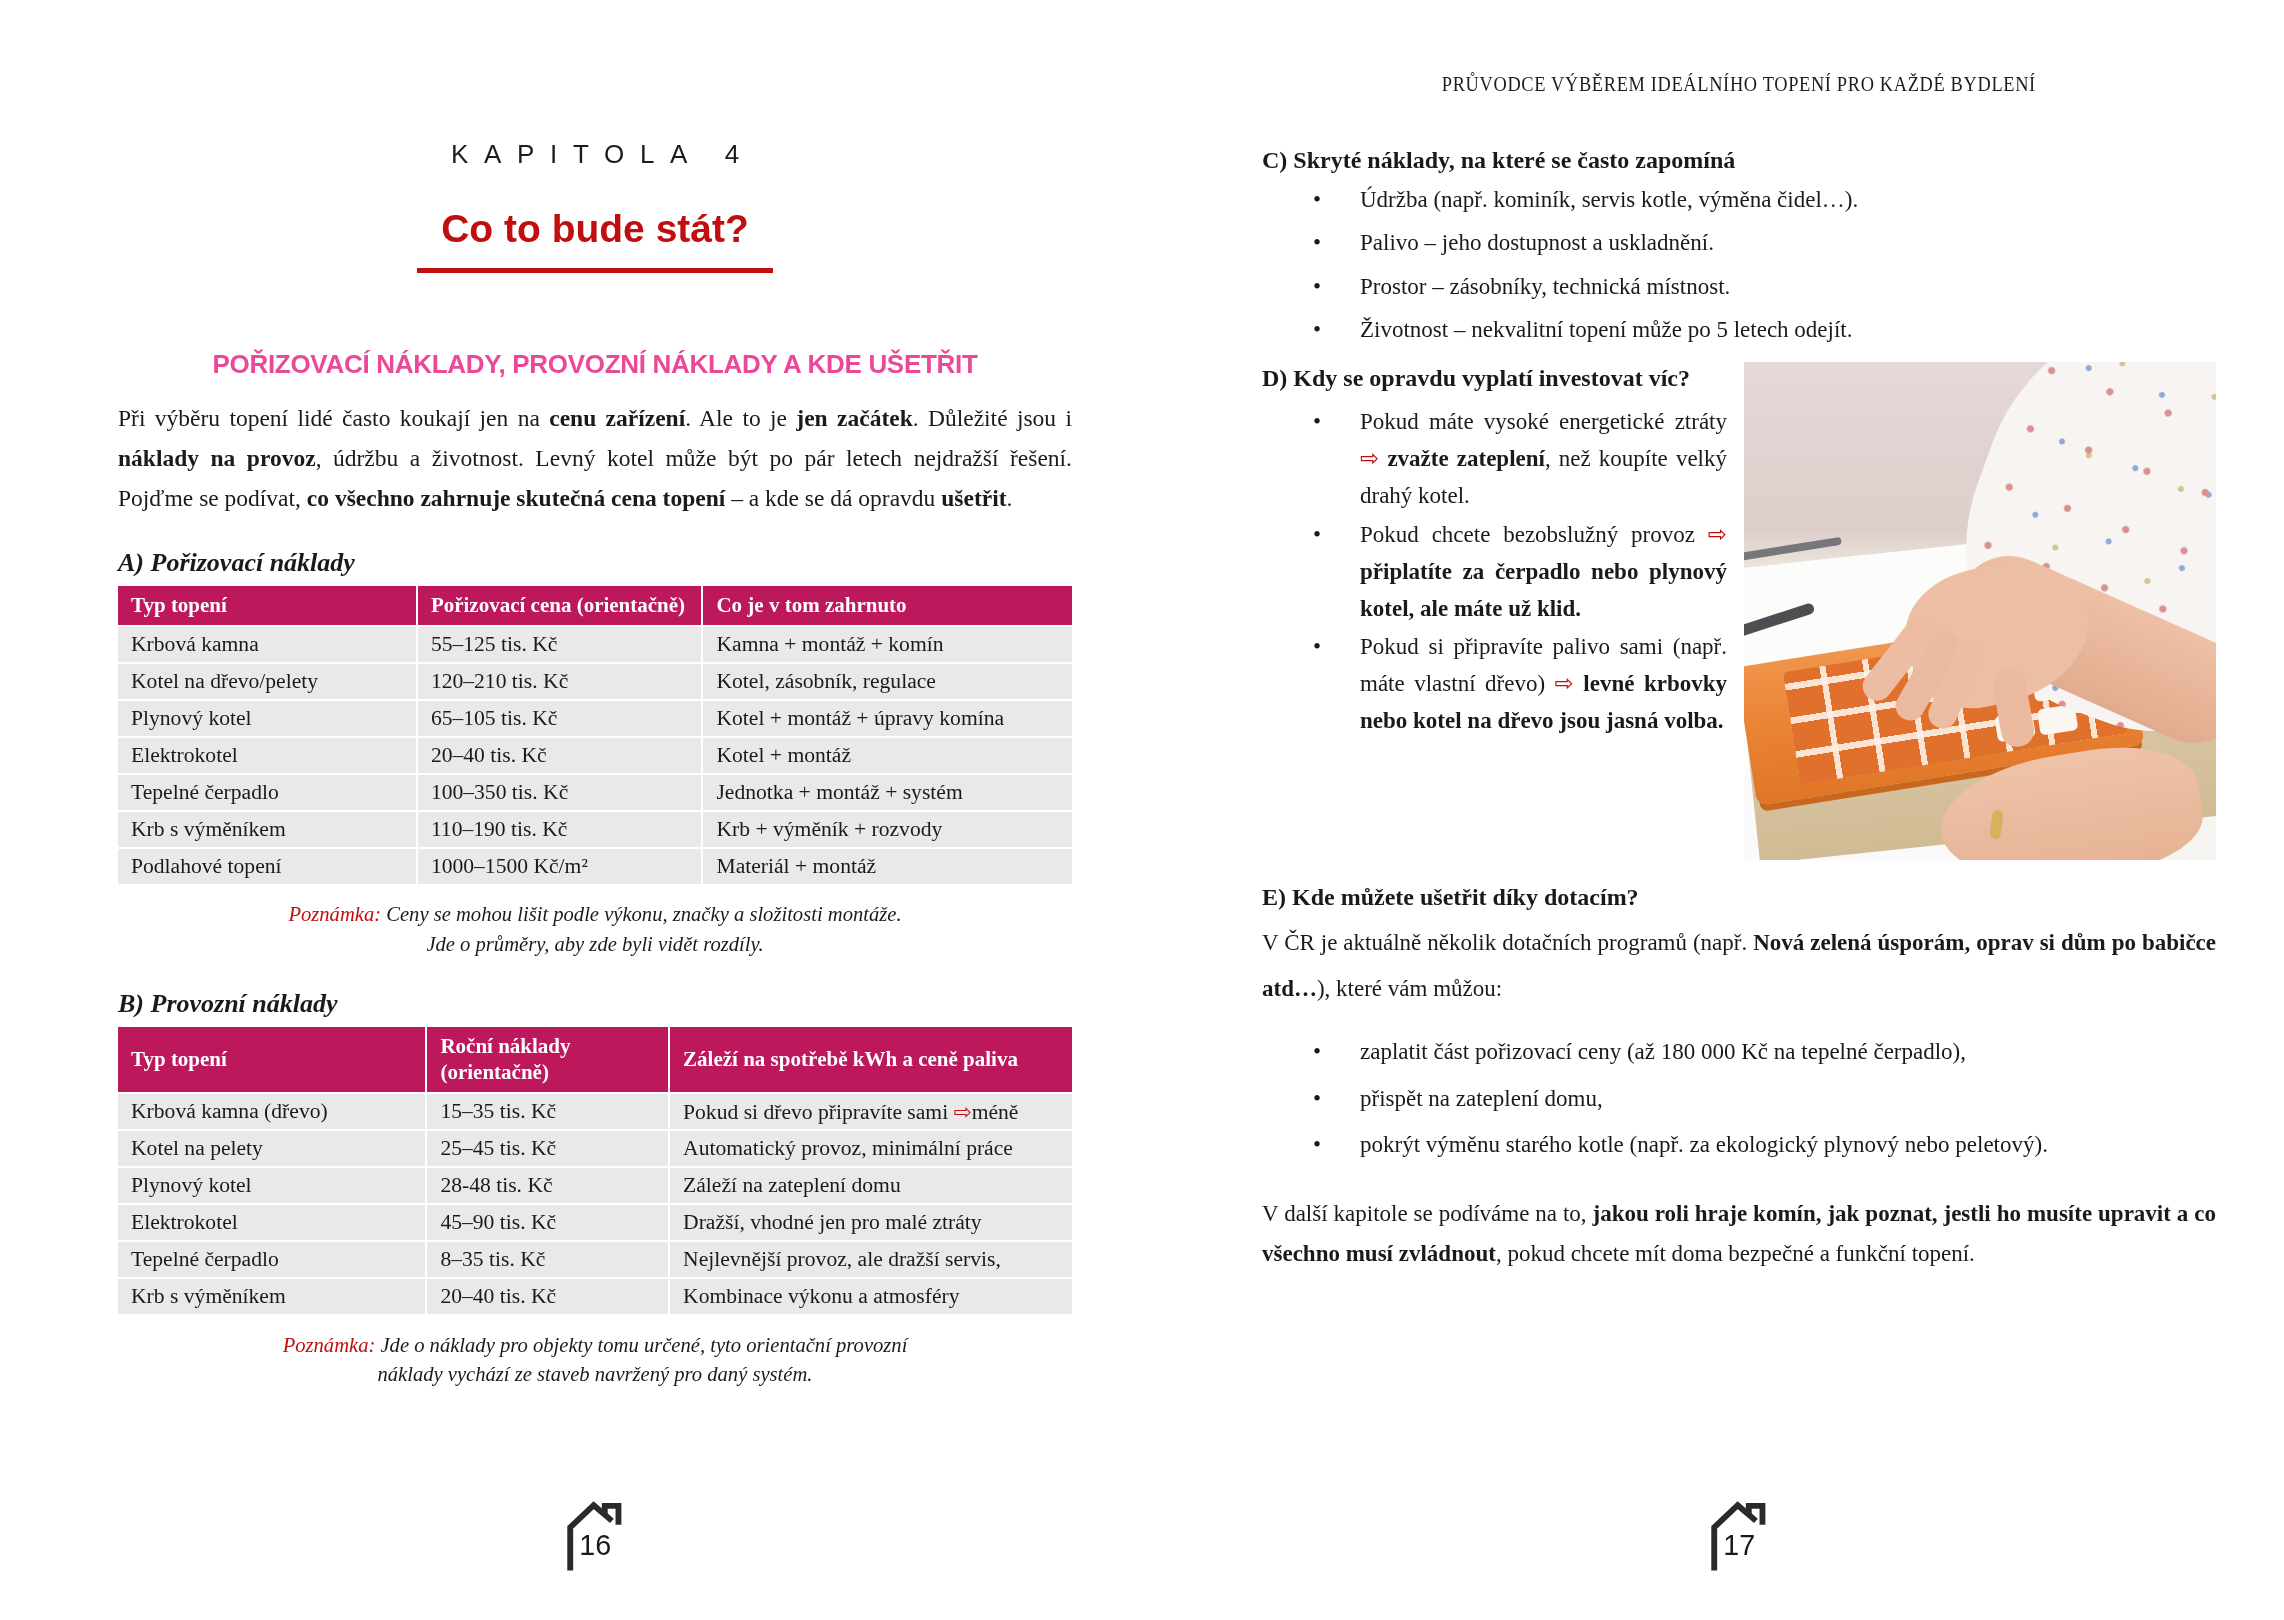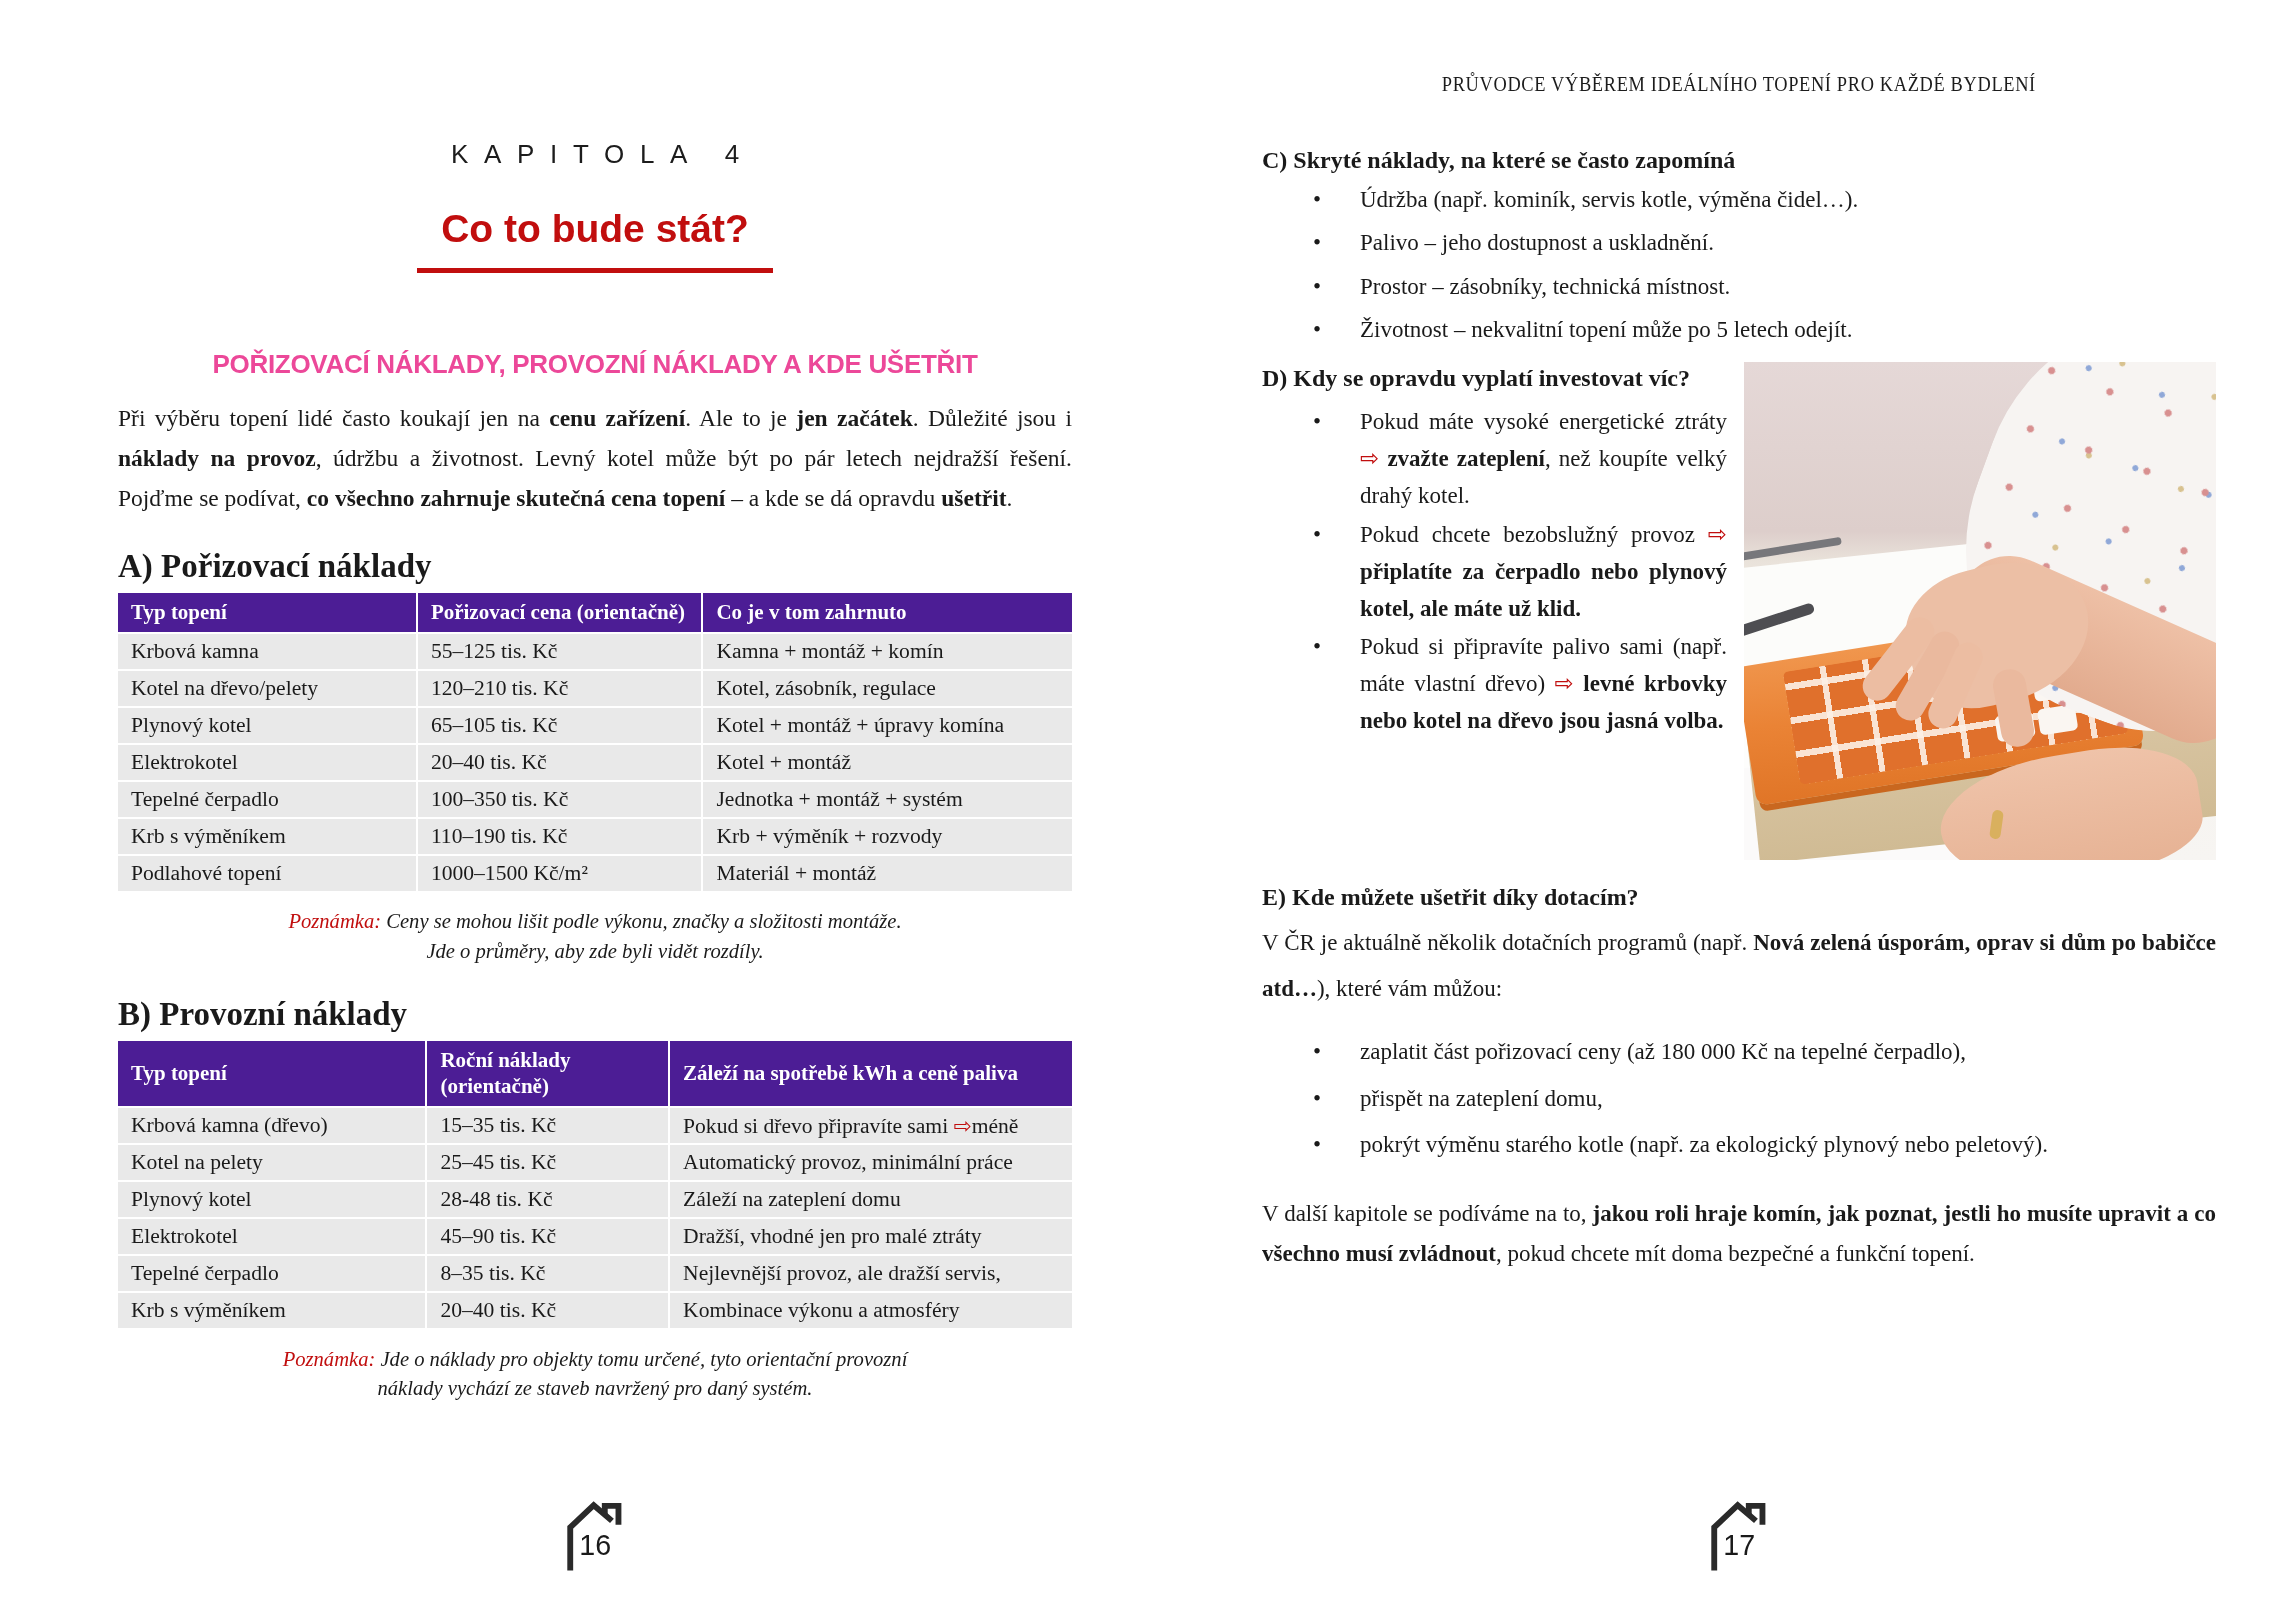--- a/index.html
+++ b/index.html
@@ -16,23 +16,23 @@
 
   
   .kicker{padding-top:139px;text-align:center;font-family:"Liberation Sans","DejaVu Sans",sans-serif;
           font-size:26px;letter-spacing:15.7px;padding-left:15.7px;color:#1c1c1c;}
   .title{margin-top:37px;text-align:center;font-family:"Liberation Sans","DejaVu Sans",sans-serif;
          font-weight:700;font-size:39px;color:#c10e0e;}
   .title-rule{width:356px;height:4.6px;background:#c10e0e;margin:17px auto 0;}
   .section-heading{margin-top:76px;text-align:center;font-family:"Liberation Sans","DejaVu Sans",sans-serif;
          font-weight:700;font-size:26px;color:#ec4899;letter-spacing:-0.3px;}
   .intro{margin-top:19.6px;font-size:23.5px;line-height:1.7;text-align:justify;}
-  .tbl-heading{margin-top:29px;font-size:33px;font-weight:700;}
+  .tbl-heading{margin-top:29px;font-size:26px;font-weight:700;font-style:italic;}
   .cost-table{width:100%;border-collapse:collapse;margin-top:7.8px;table-layout:fixed;}
-  .cost-table th{background:#4c1d95;color:#ffffff;font-weight:700;font-size:21px;line-height:1.25;
+  .cost-table th{background:#be185d;color:#ffffff;font-weight:700;font-size:21px;line-height:1.25;
         text-align:left;padding:6.5px 13px;vertical-align:middle;}
   .cost-table td{background:#e9e9e9;font-size:21.6px;padding:0 13px;height:35px;vertical-align:middle;}
   .cost-table th,.cost-table td{border:2.6px solid #ffffff;overflow:hidden;}
   .cost-table tr>*:first-child{border-left:none;}
   .cost-table tr>*:last-child{border-right:none;}
   .cost-table thead th{border-top:none;}
   .t-a th:nth-child(1){width:28.5%;} .t-a th:nth-child(2){width:27%;}
   .t-b th:nth-child(1){width:29.5%;} .t-b th:nth-child(2){width:22.5%;}
   .note{margin-top:14.4px;text-align:center;font-style:italic;font-size:20.6px;line-height:1.42;white-space:pre-line;}
   .tbl-heading.second{margin-top:30px;}

